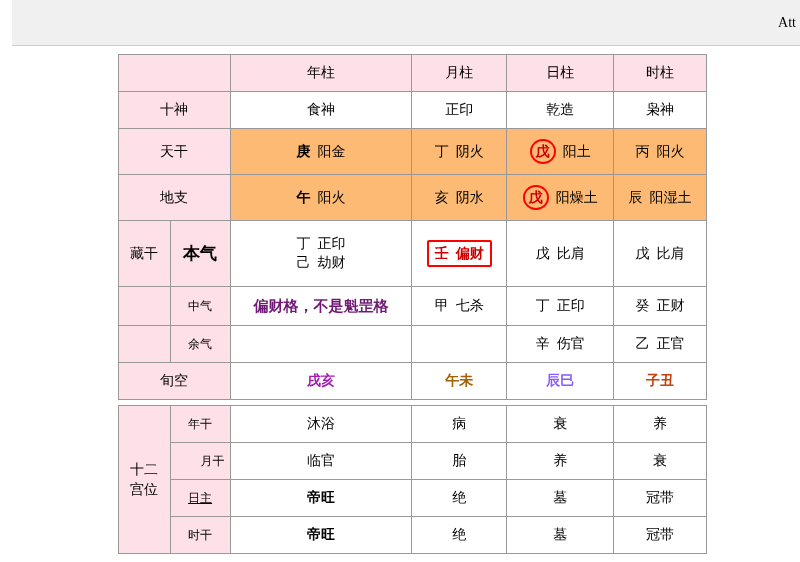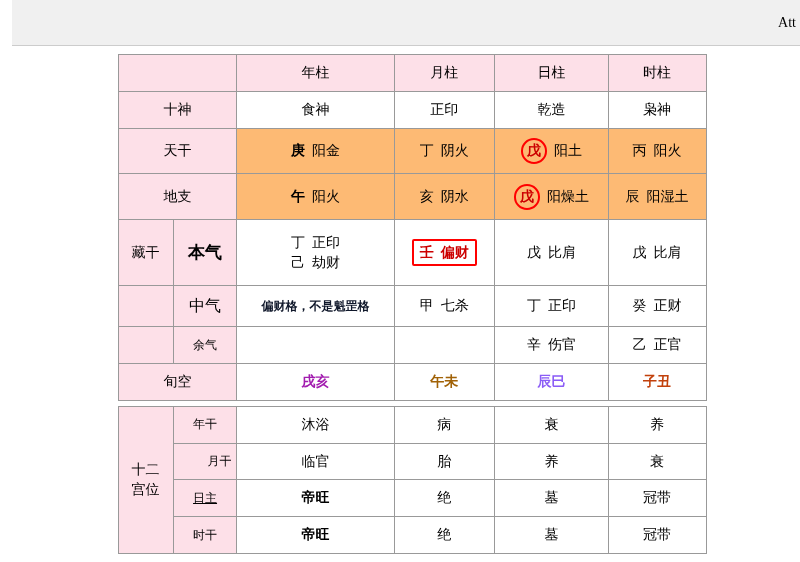--- a/index.html
+++ b/index.html
@@ -178,23 +178,23 @@
           <span>比肩</span>
         </td>
         <td class="white-bg">
           <span>戊</span>&nbsp;
           <span>比肩</span>
         </td>
       </tr>
 
       <tr>
         <td class="lpink-bg"></td>
-        <td class="lpink-bg" style="font-size:16px;">中气</td>
-        <td class="white-bg">
-          <span style="color:#0f172a;font-weight:bold;font-size:12px;">偏财格，不是魁罡格</span>
+        <td class="lpink-bg" style="font-size:12px;">中气</td>
+        <td class="white-bg">
+          <span style="color:#701a75;font-weight:bold;font-size:15px;">偏财格，不是魁罡格</span>
         </td>
         <td class="white-bg">
           <span>甲</span>&nbsp;
           <span>七杀</span>
         </td>
         <td class="white-bg">
           <span>丁</span>&nbsp;
           <span>正印</span>
         </td>
         <td class="white-bg">

